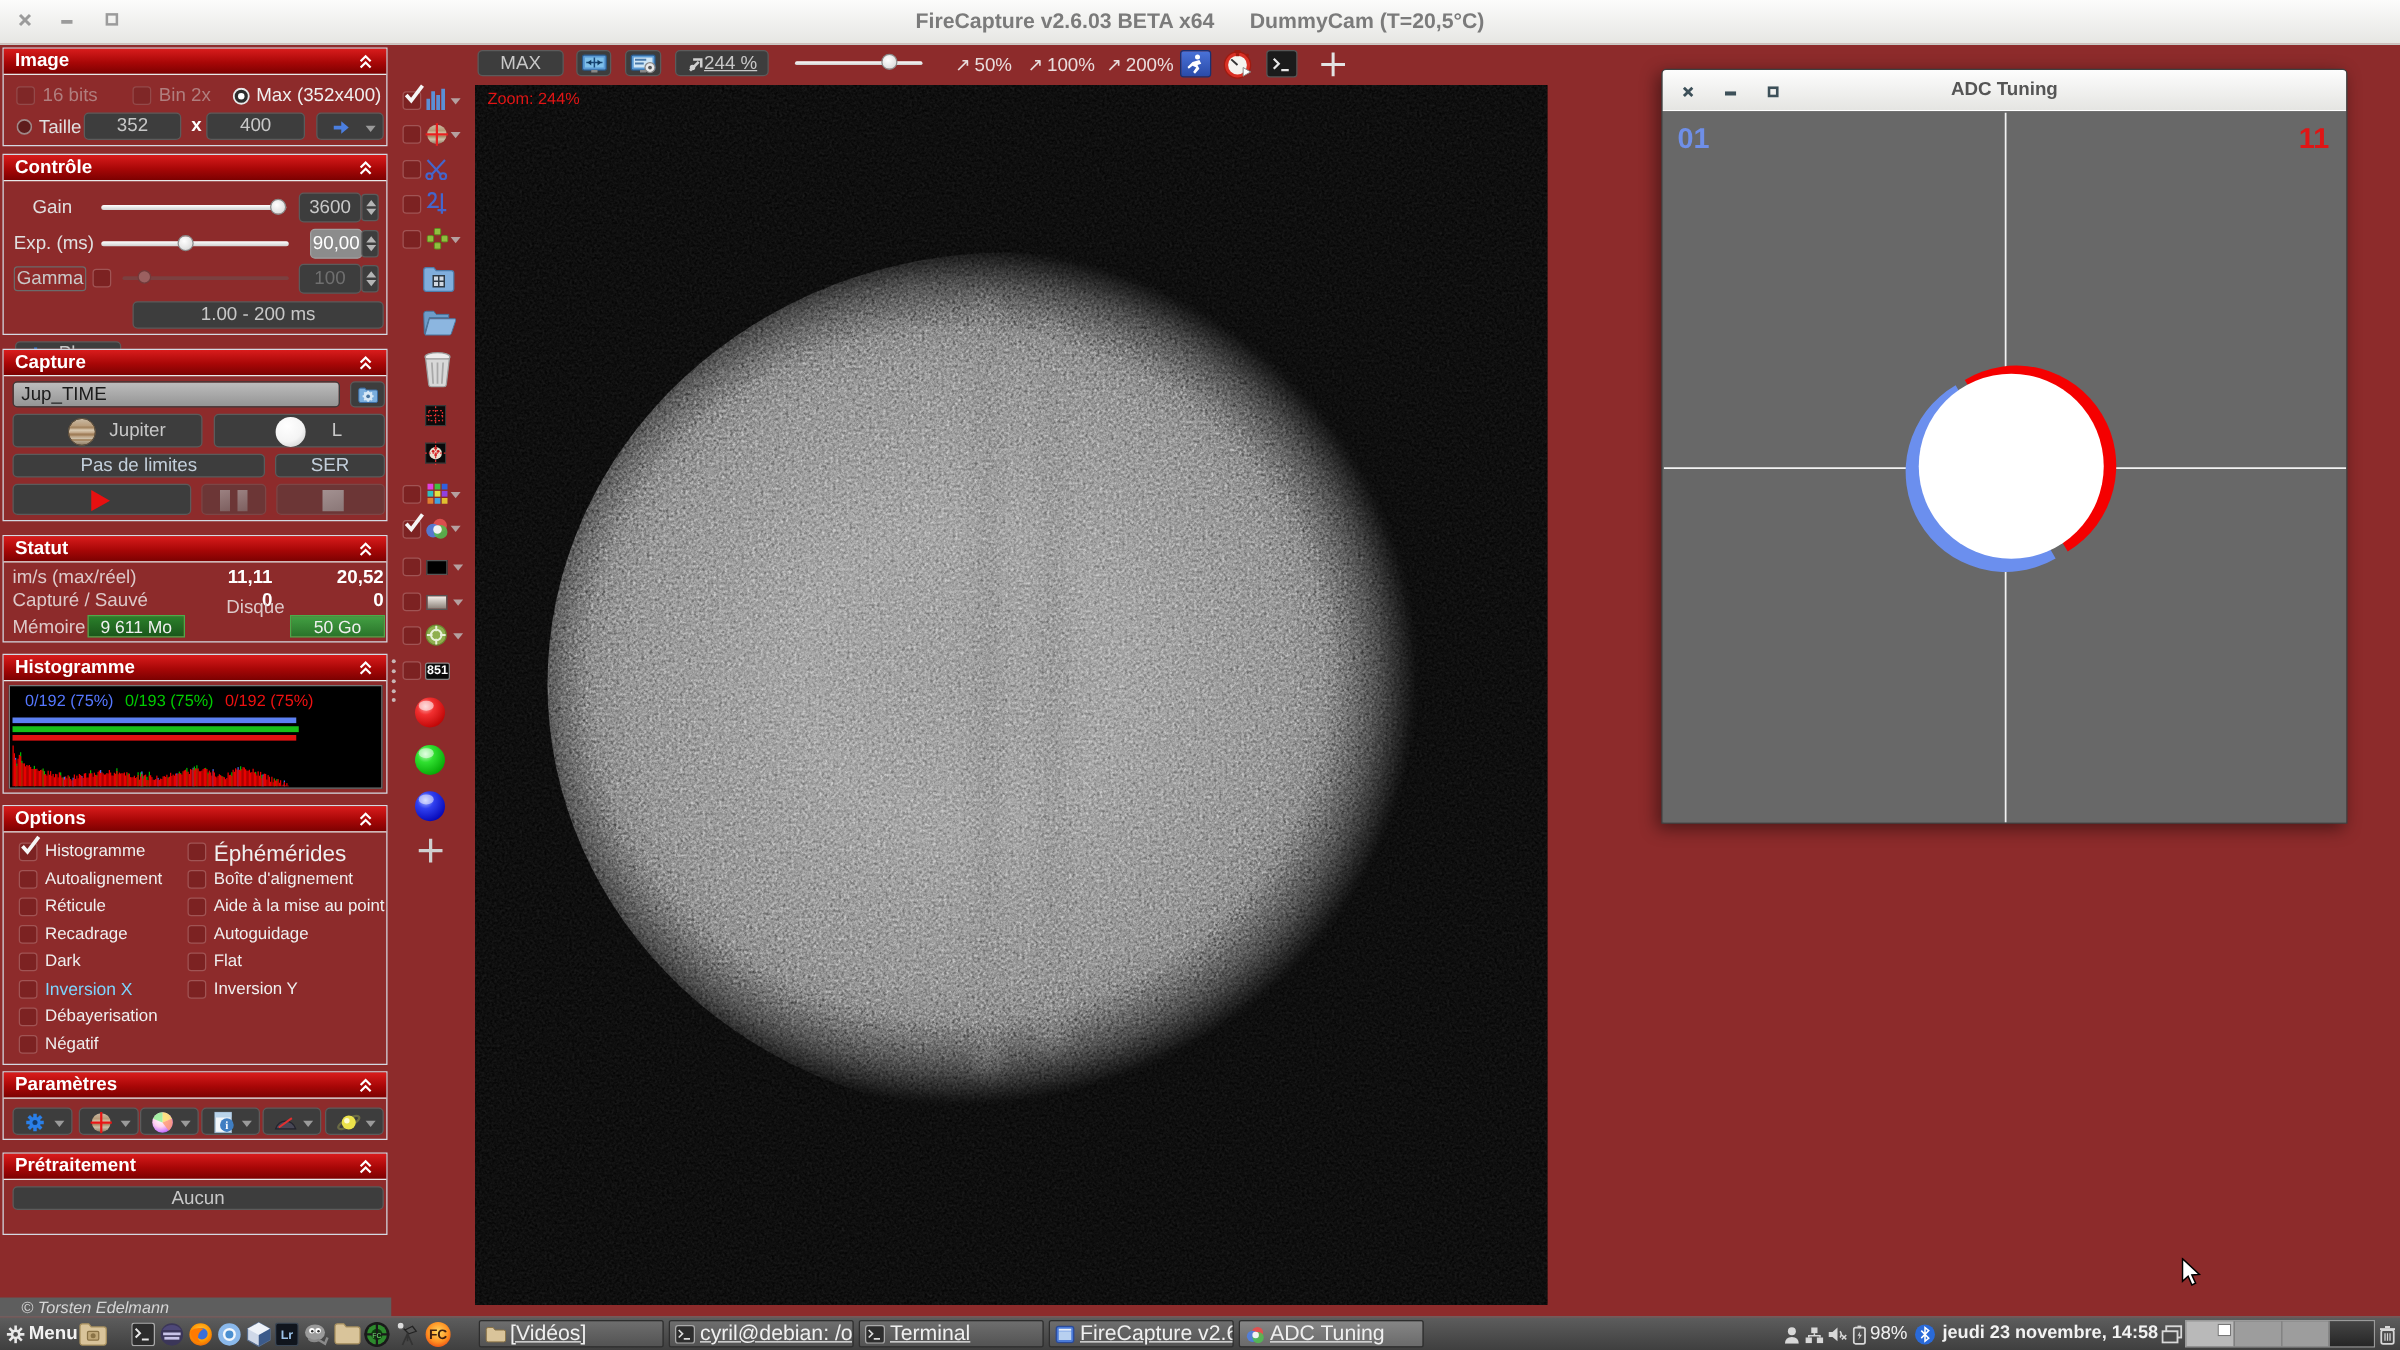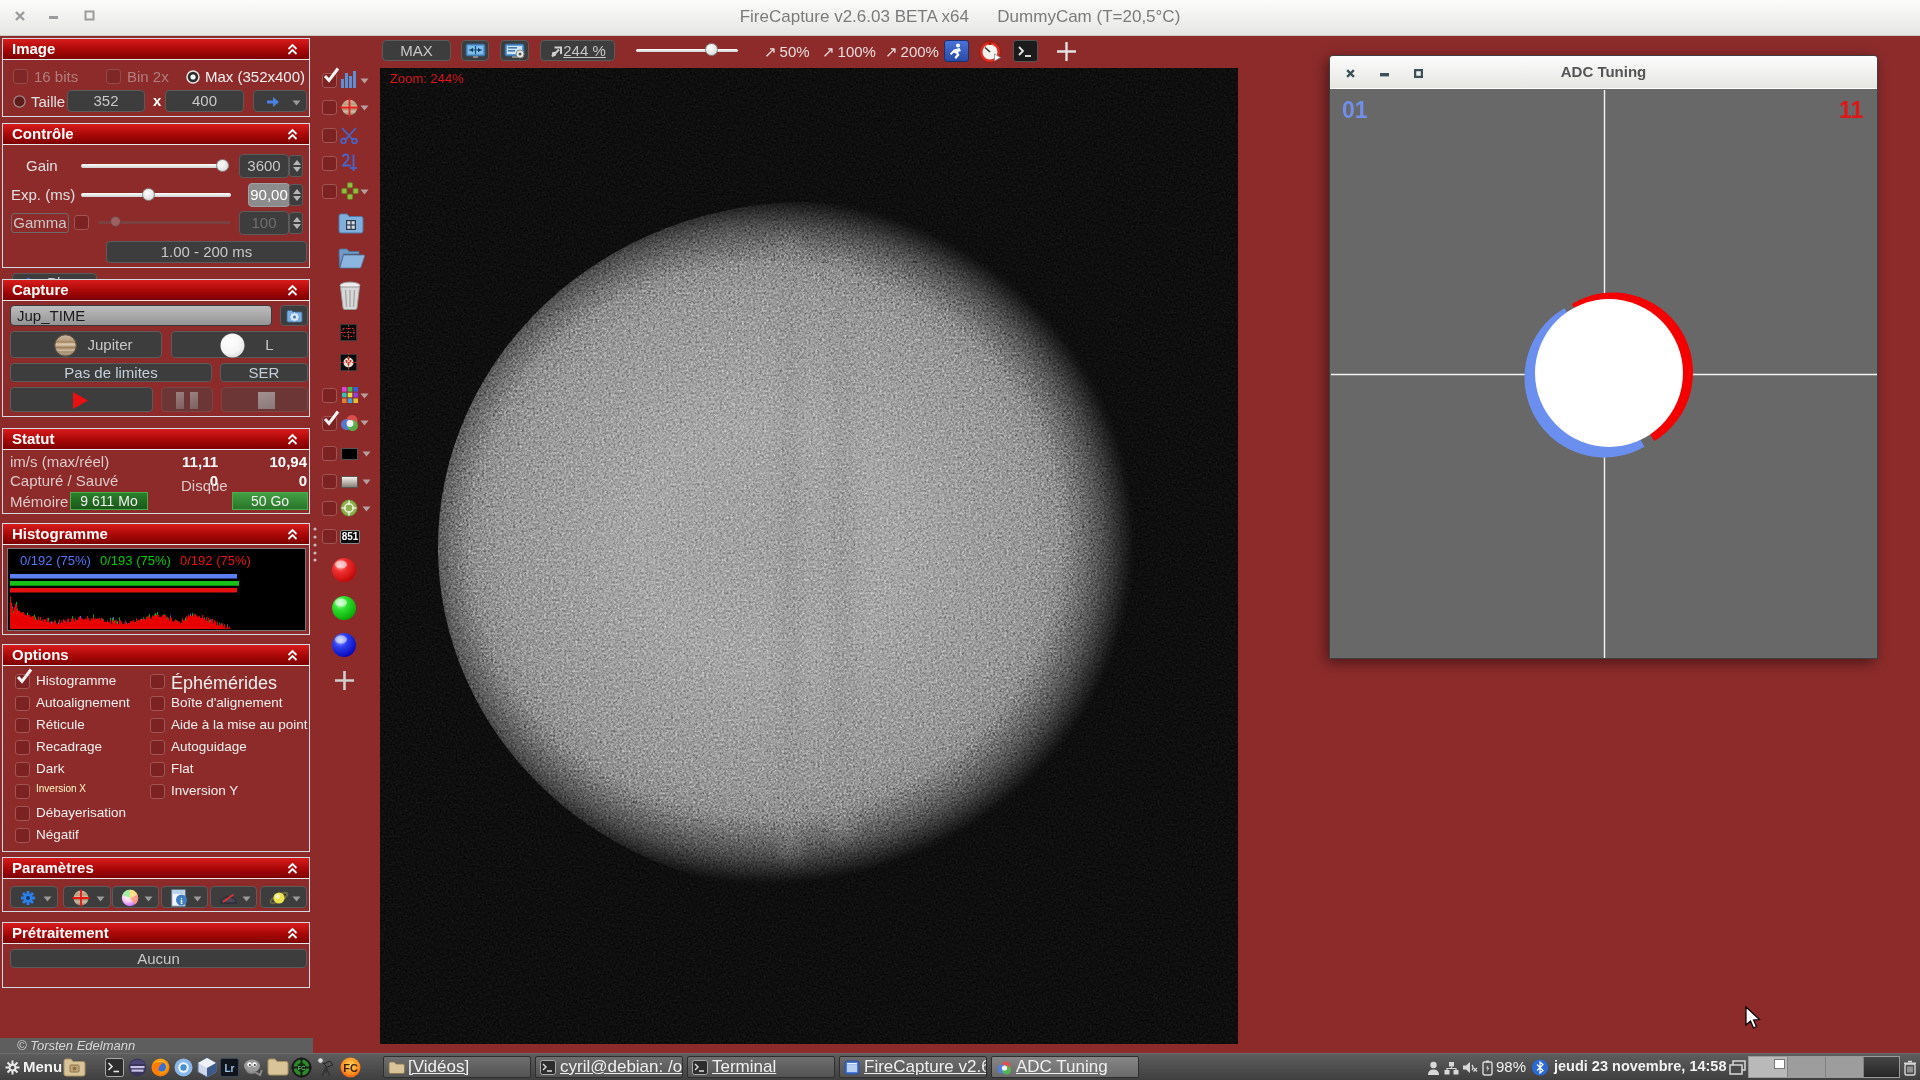--- a/index.html
+++ b/index.html
@@ -2,21 +2,21 @@
 <html><head>
 <meta charset="utf-8">
 <style>
 * { margin:0; padding:0; box-sizing:border-box; }
 html,body { width:1920px; height:1080px; overflow:hidden; font-family:"Liberation Sans", sans-serif; }
 #screen { position:absolute; left:0; top:0; width:1920px; height:1080px; background:#8d2b2b; }
 
 #titlebar { position:absolute; left:0; top:0; width:1920px; height:36px;
   background:linear-gradient(#fcfcfb,#e6e6e3); border-bottom:1px solid #c9c9c5; }
 #titlebar .t { position:absolute; top:7px; left:0; width:100%; text-align:center;
-  font-size:17px; font-weight:normal; color:#7b7b7b; }
+  font-size:17px; font-weight:bold; color:#7b7b7b; }
 .wbtn { position:absolute; top:10px; }
 
 .panel { position:absolute; left:2px; width:308px; border:1px solid #d4d9e2; background:#8d2b2b; }
 .phd { position:relative; height:21px; background:linear-gradient(#d91c1c 0%,#a80707 55%,#7c0101 100%);
   border-bottom:1px solid #e8e8e8; color:#fff; font-weight:bold; font-size:15px; line-height:20px; padding-left:9px; }
 .chev { position:absolute; right:10px; top:4px; }
 .dbtn { position:absolute; background:#3d3d3d; border:1px solid #5b5b5b; border-radius:4px;
   color:#c8c8c8; font-size:15px; text-align:center; }
 .lbl { position:absolute; color:#e3d3d3; font-size:15px; white-space:nowrap; }
 .cb { position:absolute; width:15px; height:15px; background:#7c2222; border:1px solid #a05454; border-radius:3px; }
@@ -187,21 +187,21 @@
         <div style="position:absolute;left:36px;top:4px;width:17px;height:17px;background:linear-gradient(160deg,#a39191,#8a7777);"></div>
       </div>
     </div>
 
     <div class="panel" style="top:428px;height:86px;">
       <div class="phd">Statut<svg class="chev" width="13" height="13" viewBox="0 0 13 13">
             <path d="M2.5 6 L6.5 2 L10.5 6 M2.5 11 L6.5 7 L10.5 11" stroke="#fff" stroke-width="1.8" fill="none"></path>
           </svg></div>
       <div class="lbl" style="left:7px;top:24px;color:#ddcaca;">im/s (max/réel)</div>
       <div class="lbl" style="left:130px;top:24px;width:85px;text-align:right;color:#fff;font-weight:bold;">11,11</div>
-      <div class="lbl" style="left:220px;top:24px;width:84px;text-align:right;color:#fff;font-weight:bold;">10,94</div>
+      <div class="lbl" style="left:220px;top:24px;width:84px;text-align:right;color:#fff;font-weight:bold;">20,52</div>
       <div class="lbl" style="left:7px;top:43px;color:#ddcaca;">Capturé / Sauvé</div>
       <div class="lbl" style="left:130px;top:43px;width:85px;text-align:right;color:#fff;font-weight:bold;">0</div>
       <div class="lbl" style="left:220px;top:43px;width:84px;text-align:right;color:#fff;font-weight:bold;">0</div>
       <div class="lbl" style="left:7px;top:64px;color:#ddcaca;">Mémoire</div>
       <div style="position:absolute;left:67px;top:63px;width:78px;height:18px;background:linear-gradient(#2b802b,#1a571a);border:1px solid #4aad4a;color:#f0f0f0;font-size:14px;text-align:center;line-height:16px;">9 611 Mo</div>
       <div class="lbl" style="left:178px;top:48px;color:#ddcaca;">Disque</div>
       <div style="position:absolute;left:229px;top:63px;width:76px;height:18px;background:linear-gradient(#43a043,#2a742a);border:1px solid #4aad4a;color:#f0f0f0;font-size:14px;text-align:center;line-height:16px;">50 Go</div>
     </div>
 
     <div class="panel" style="top:523px;height:112px;">
@@ -511,21 +511,21 @@
       <div class="lbl" style="left:168px;top:72px;font-size:13.5px;color:#efefef;">Aide à la mise au point</div>
       <div class="cb" style="left:12px;top:95px;"></div>
       <div class="lbl" style="left:33px;top:94px;font-size:13.5px;color:#efefef;">Recadrage</div>
       <div class="cb" style="left:147px;top:95px;"></div>
       <div class="lbl" style="left:168px;top:94px;font-size:13.5px;color:#efefef;">Autoguidage</div>
       <div class="cb" style="left:12px;top:117px;"></div>
       <div class="lbl" style="left:33px;top:116px;font-size:13.5px;color:#efefef;">Dark</div>
       <div class="cb" style="left:147px;top:117px;"></div>
       <div class="lbl" style="left:168px;top:116px;font-size:13.5px;color:#efefef;">Flat</div>
       <div class="cb" style="left:12px;top:139px;"></div>
-      <div class="lbl" style="left:33px;top:138px;font-size:10px;color:#fef9c3;">Inversion X</div>
+      <div class="lbl" style="left:33px;top:138px;font-size:14px;color:#7dd3fc;">Inversion X</div>
       <div class="cb" style="left:147px;top:139px;"></div>
       <div class="lbl" style="left:168px;top:138px;font-size:13.5px;color:#efefef;">Inversion Y</div>
       <div class="cb" style="left:12px;top:161px;"></div>
       <div class="lbl" style="left:33px;top:160px;font-size:13.5px;color:#efefef;">Débayerisation</div>
       <div class="cb" style="left:12px;top:183px;"></div>
       <div class="lbl" style="left:33px;top:182px;font-size:13.5px;color:#efefef;">Négatif</div>
     </div>
 
     <div class="panel" style="top:857px;height:55px;">
       <div class="phd">Paramètres<svg class="chev" width="13" height="13" viewBox="0 0 13 13">

